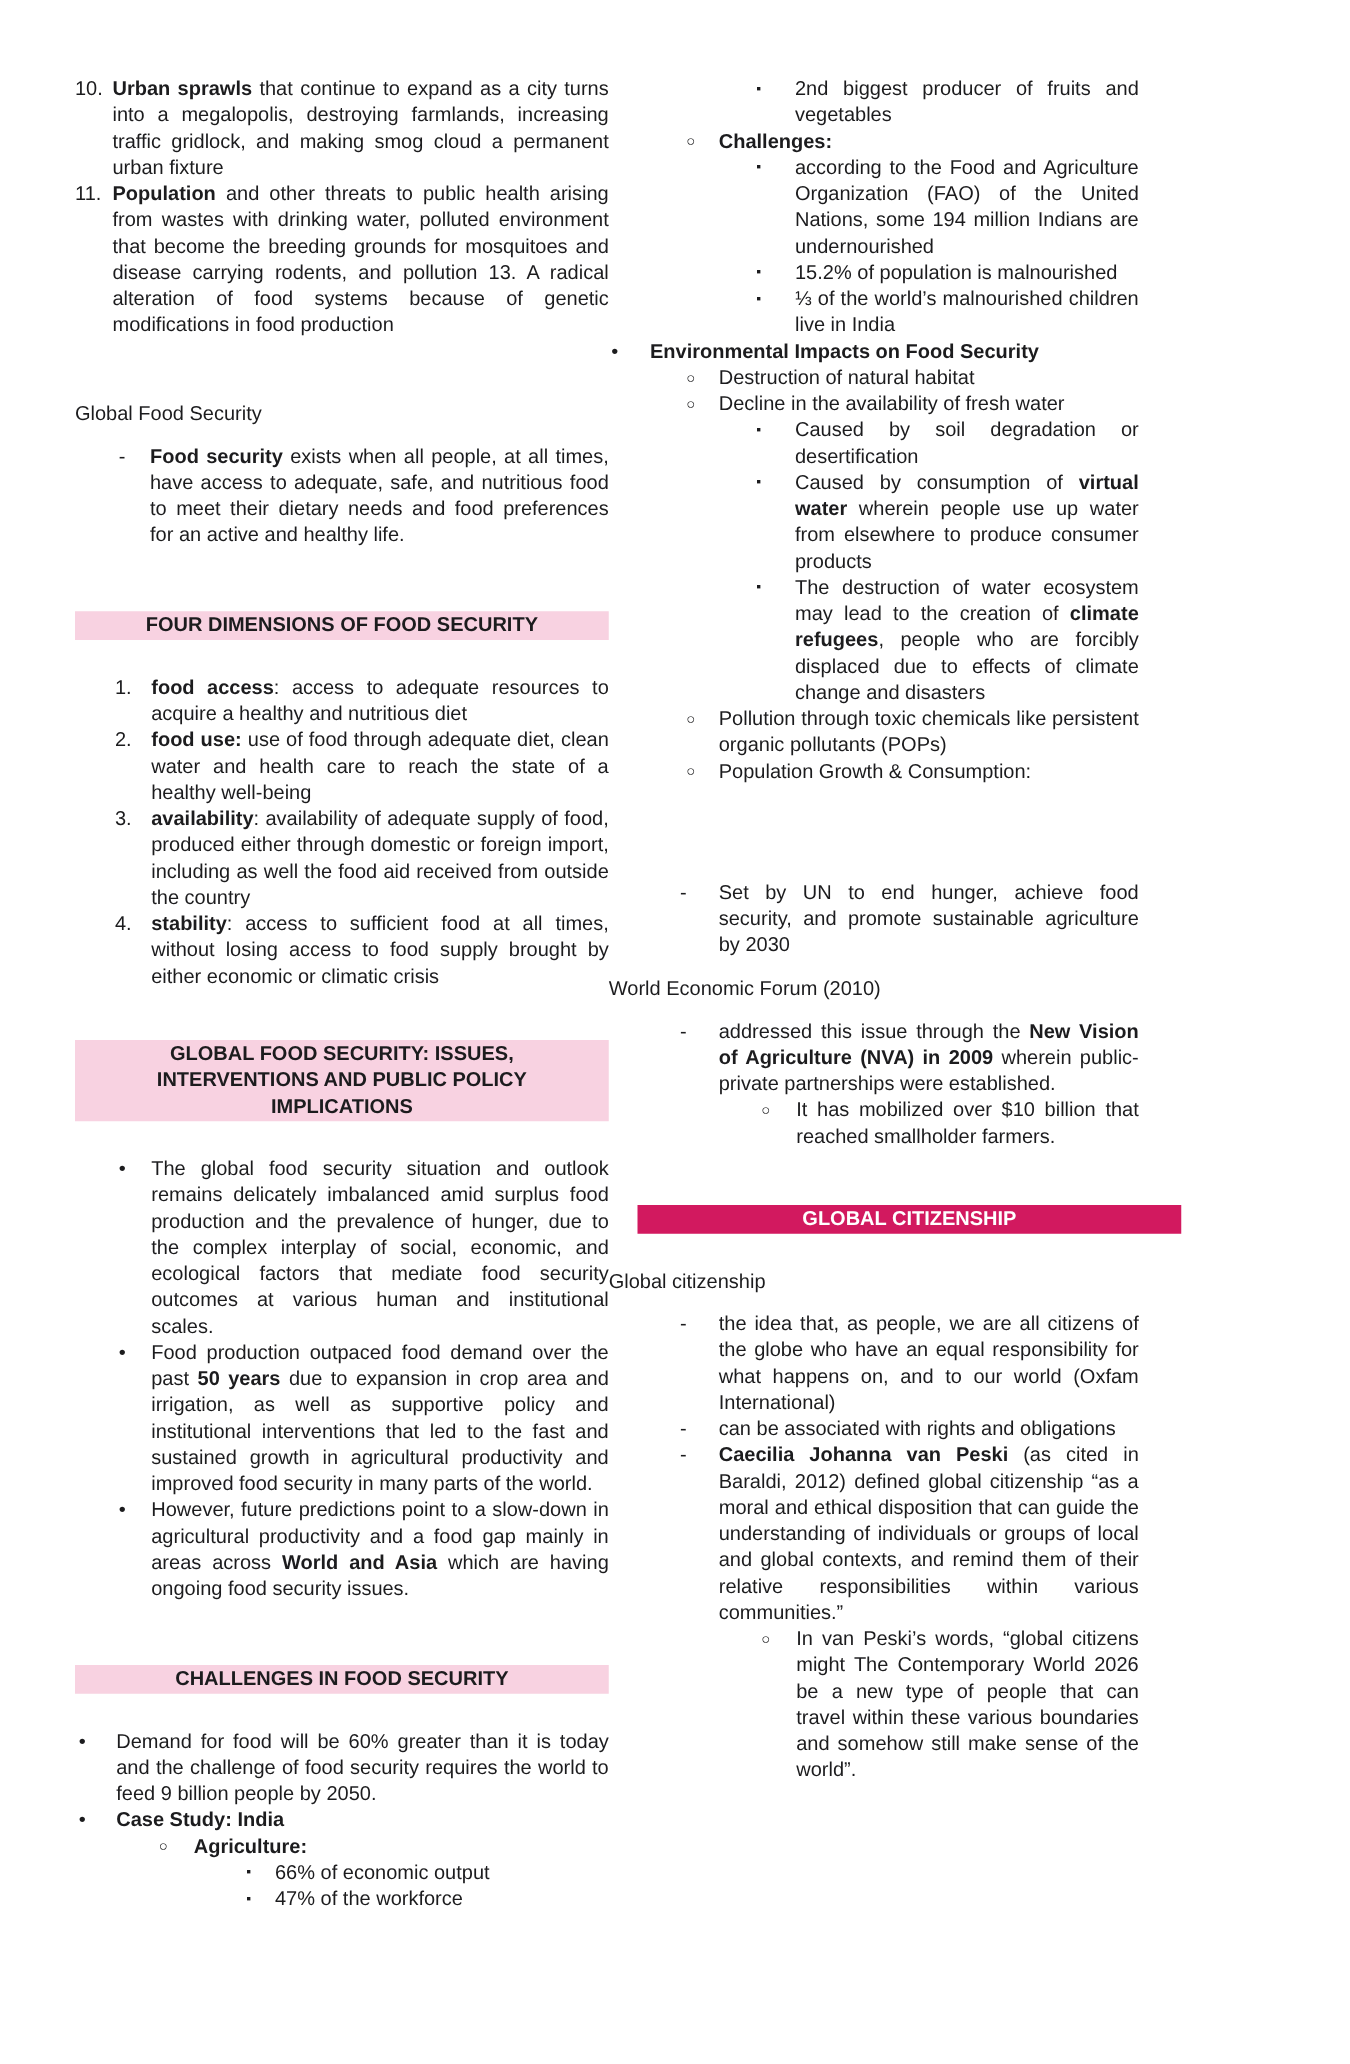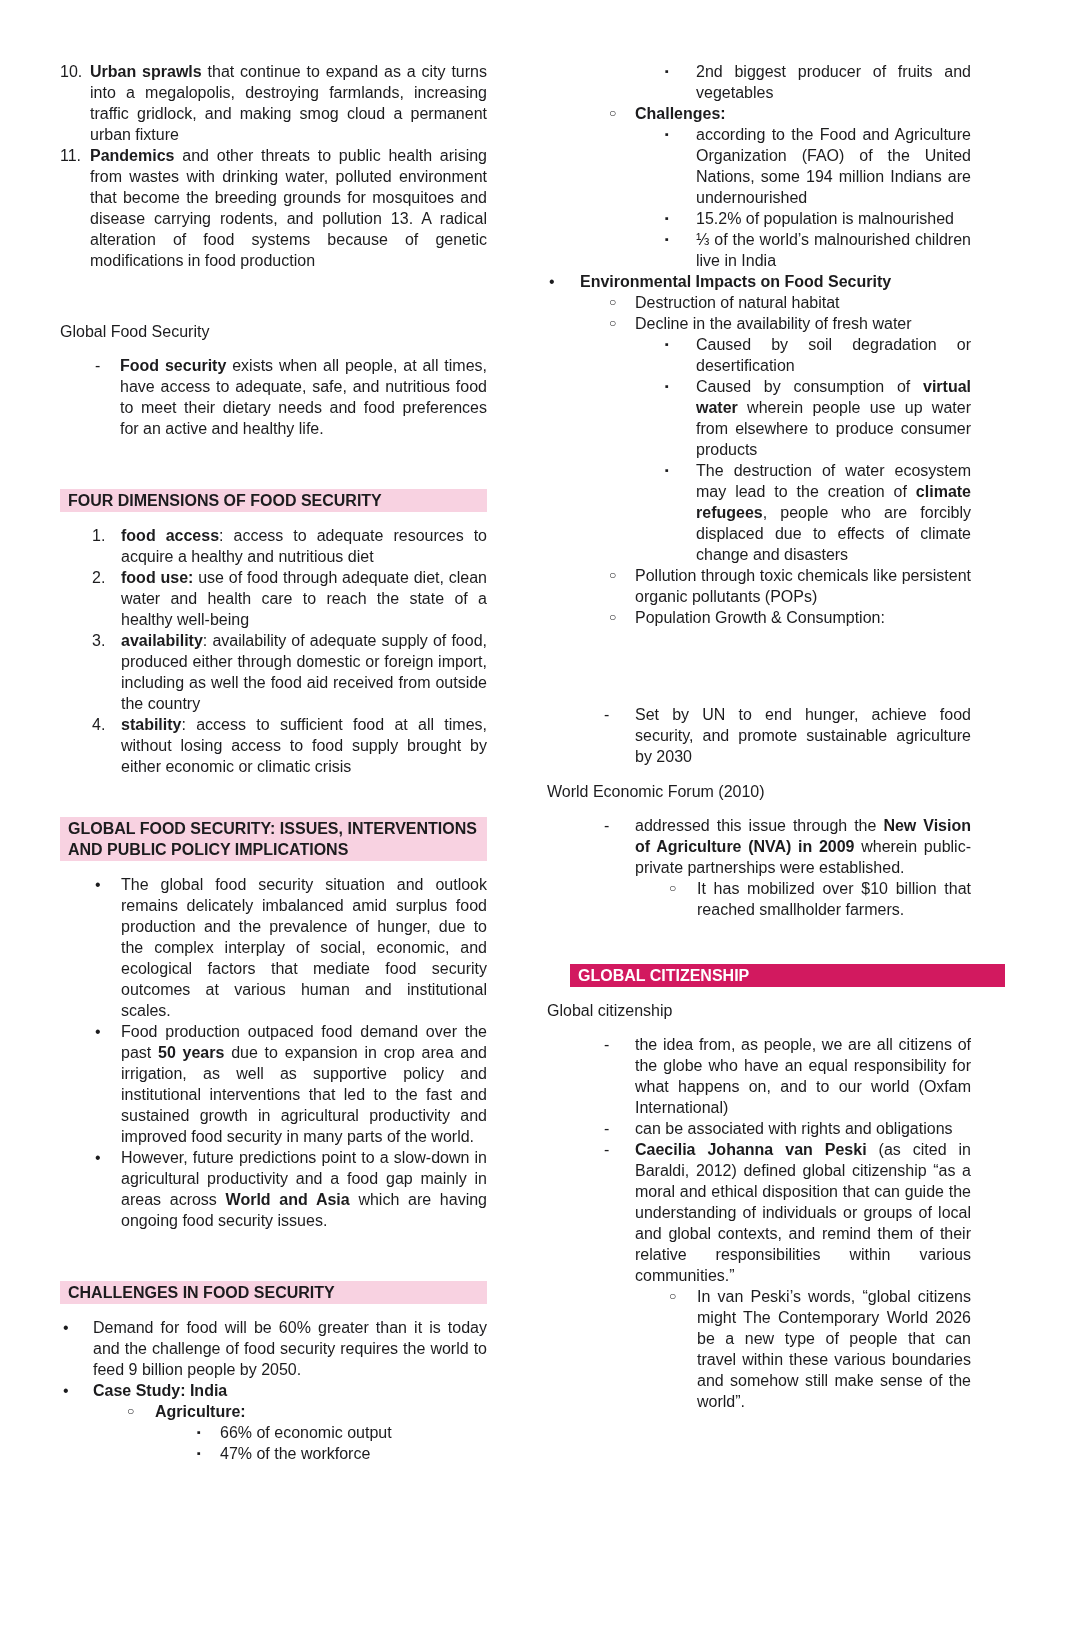--- a/index.html
+++ b/index.html
@@ -1,26 +1,26 @@
 <!DOCTYPE html>
 <html style="--banner-light: #f8d2e1; --banner-dark: #d2195f; --banner-dark-text: #ffffff; --text: #1c1c1e;"><head>
 <meta charset="utf-8">
 <style>
   html,body{margin:0;padding:0;background:#ffffff;}
   .page{
     position:relative;width:1080px;height:1651px;background:#ffffff;
-    box-sizing:border-box;padding:61px 0 0 60px;display:flex;gap:60px;
+    box-sizing:border-box;padding:61px 0 0 60px;display:flex;
     font-family:"Liberation Sans",sans-serif;font-size:16px;line-height:21px;
     color:var(--text,#1c1c1e);overflow:hidden;
   }
   .col{flex:none;}
   .col-left{width:427px;}
   .col-right{width:424px;}
   .heading{font-weight:400;margin:0 0 13px;}
-  .banner{font-weight:700;margin:0 0 13px;padding:1px 8px;}
+  .banner{font-weight:700;text-align:center;margin:0 0 28px;padding:1px 18px;}
   .banner-light{background:var(--banner-light,#f8d2e1);color:var(--text,#1c1c1e);}
   .banner-dark{background:var(--banner-dark,#d2195f);color:var(--banner-dark-text,#ffffff);}
   .col-right .banner{margin-left:23px;margin-right:-34px;}
   .it{display:flex;padding-left:var(--pl,0px);}
   .it .mk{flex:none;width:var(--mw,30px);}
   .txt{flex:1;text-align:justify;}
   .mk-circ{font-size:12px;line-height:21px;}
   .mk-sq{font-size:11px;line-height:21px;}
   .gap-a{height:50px;} .gap-b{height:76px;} .gap-c{height:44px;}
   .gap-d{height:40px;} .gap-s{height:14px;}
@@ -43,21 +43,21 @@
 <body>
 
 <div class="page">
   <div class="col col-left">
       <div class="it n0">
         <span class="mk">10.</span>
         <div class="txt"><b>Urban sprawls</b> that continue to expand as a city turns into a megalopolis, destroying farmlands, increasing traffic gridlock, and making smog cloud a permanent urban fixture</div>
       </div>
       <div class="it n0">
         <span class="mk">11.</span>
-        <div class="txt"><b>Pandemics</b> and other threats to public health arising from wastes with drinking water, polluted environment that become the breeding grounds for mosquitoes and disease carrying rodents, and pollution 13. A radical alteration of food systems because of genetic modifications in food production</div>
+        <div class="txt"><b>Population</b> and other threats to public health arising from wastes with drinking water, polluted environment that become the breeding grounds for mosquitoes and disease carrying rodents, and pollution 13. A radical alteration of food systems because of genetic modifications in food production</div>
       </div>
       <div class="gap-a"></div>
       <div class="heading">Global Food Security</div>
       <div class="it d1">
         <span class="mk">-</span>
         <div class="txt"><b>Food security</b> exists when all people, at all times, have access to adequate, safe, and nutritious food to meet their dietary needs and food preferences for an active and healthy life.</div>
       </div>
       <div class="gap-a"></div>
       <div class="banner banner-light">FOUR DIMENSIONS OF FOOD SECURITY</div>
       <div class="it n1">
@@ -179,21 +179,21 @@
       </div>
       <div class="it rc3">
         <span class="mk mk-circ">○</span>
         <div class="txt">It has mobilized over $10 billion that reached smallholder farmers.</div>
       </div>
       <div class="gap-c"></div>
       <div class="banner banner-dark">GLOBAL CITIZENSHIP</div>
       <div class="heading">Global citizenship</div>
       <div class="it rd1">
         <span class="mk">-</span>
-        <div class="txt">the idea from, as people, we are all citizens of the globe who have an equal responsibility for what happens on, and to our world (Oxfam International)</div>
+        <div class="txt">the idea that, as people, we are all citizens of the globe who have an equal responsibility for what happens on, and to our world (Oxfam International)</div>
       </div>
       <div class="it rd1">
         <span class="mk">-</span>
         <div class="txt">can be associated with rights and obligations</div>
       </div>
       <div class="it rd1">
         <span class="mk">-</span>
         <div class="txt"><b>Caecilia Johanna van Peski</b> (as cited in Baraldi, 2012) defined global citizenship “as a moral and ethical disposition that can guide the understanding of individuals or groups of local and global contexts, and remind them of their relative responsibilities within various communities.”</div>
       </div>
       <div class="it rc3">

